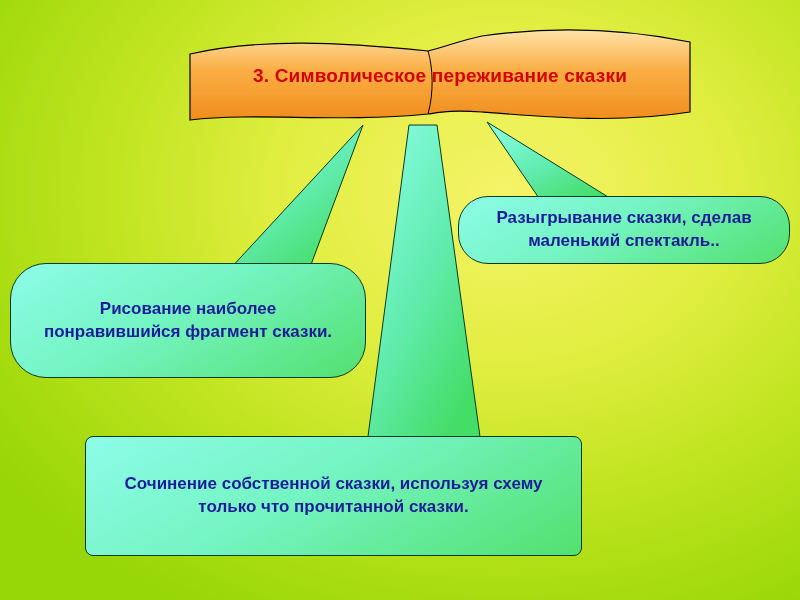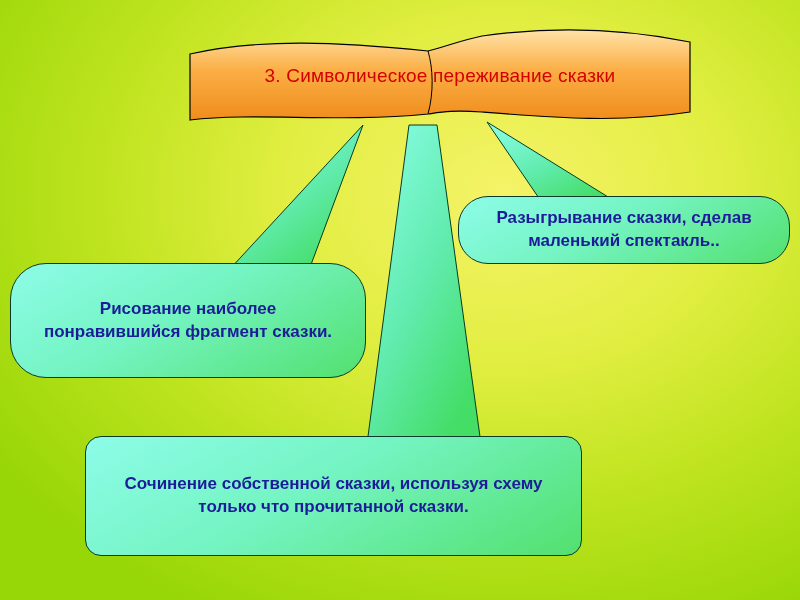--- a/index.html
+++ b/index.html
@@ -33,21 +33,21 @@
     left: 190px;
     top: 42px;
     width: 500px;
     height: 68px;
     display: flex;
     align-items: center;
     justify-content: center;
     text-align: center;
     color: #d40000;
     font-size: 19px;
-    font-weight: normal;
+    font-weight: bold;
     letter-spacing: 0.2px;
   }
   .callout-box {
     position: absolute;
     box-sizing: border-box;
     background: linear-gradient(150deg, #8dfce8 0%, #74f4c2 45%, #53e06e 100%);
     border: 1px solid #0a3a2a;
     display: flex;
     align-items: center;
     justify-content: center;
@@ -70,21 +70,21 @@
     top: 196px;
     width: 332px;
     height: 68px;
     border-radius: 30px;
   }
   .box-compose {
     left: 85px;
     top: 436px;
     width: 497px;
     height: 120px;
-    border-radius: 16px;
+    border-radius: 8px;
   }
 </style>
 </head>
 <body>
 
 <div class="slide"></div>
 
 <svg class="svg-layer" viewBox="0 0 800 600">
   <defs>
     <linearGradient id="triGrad" x1="0" y1="0" x2="0.7" y2="1">

